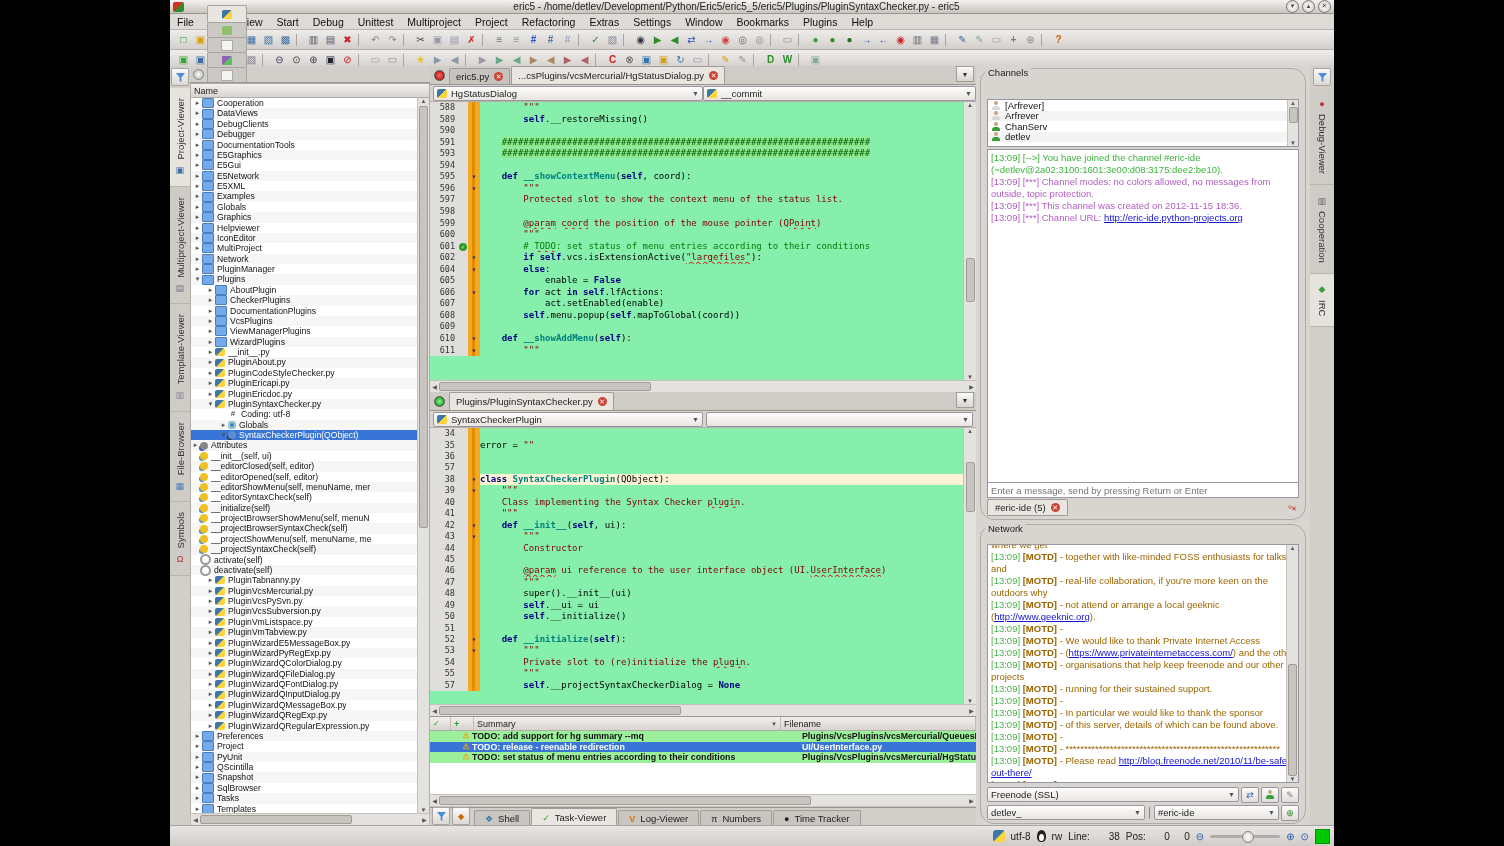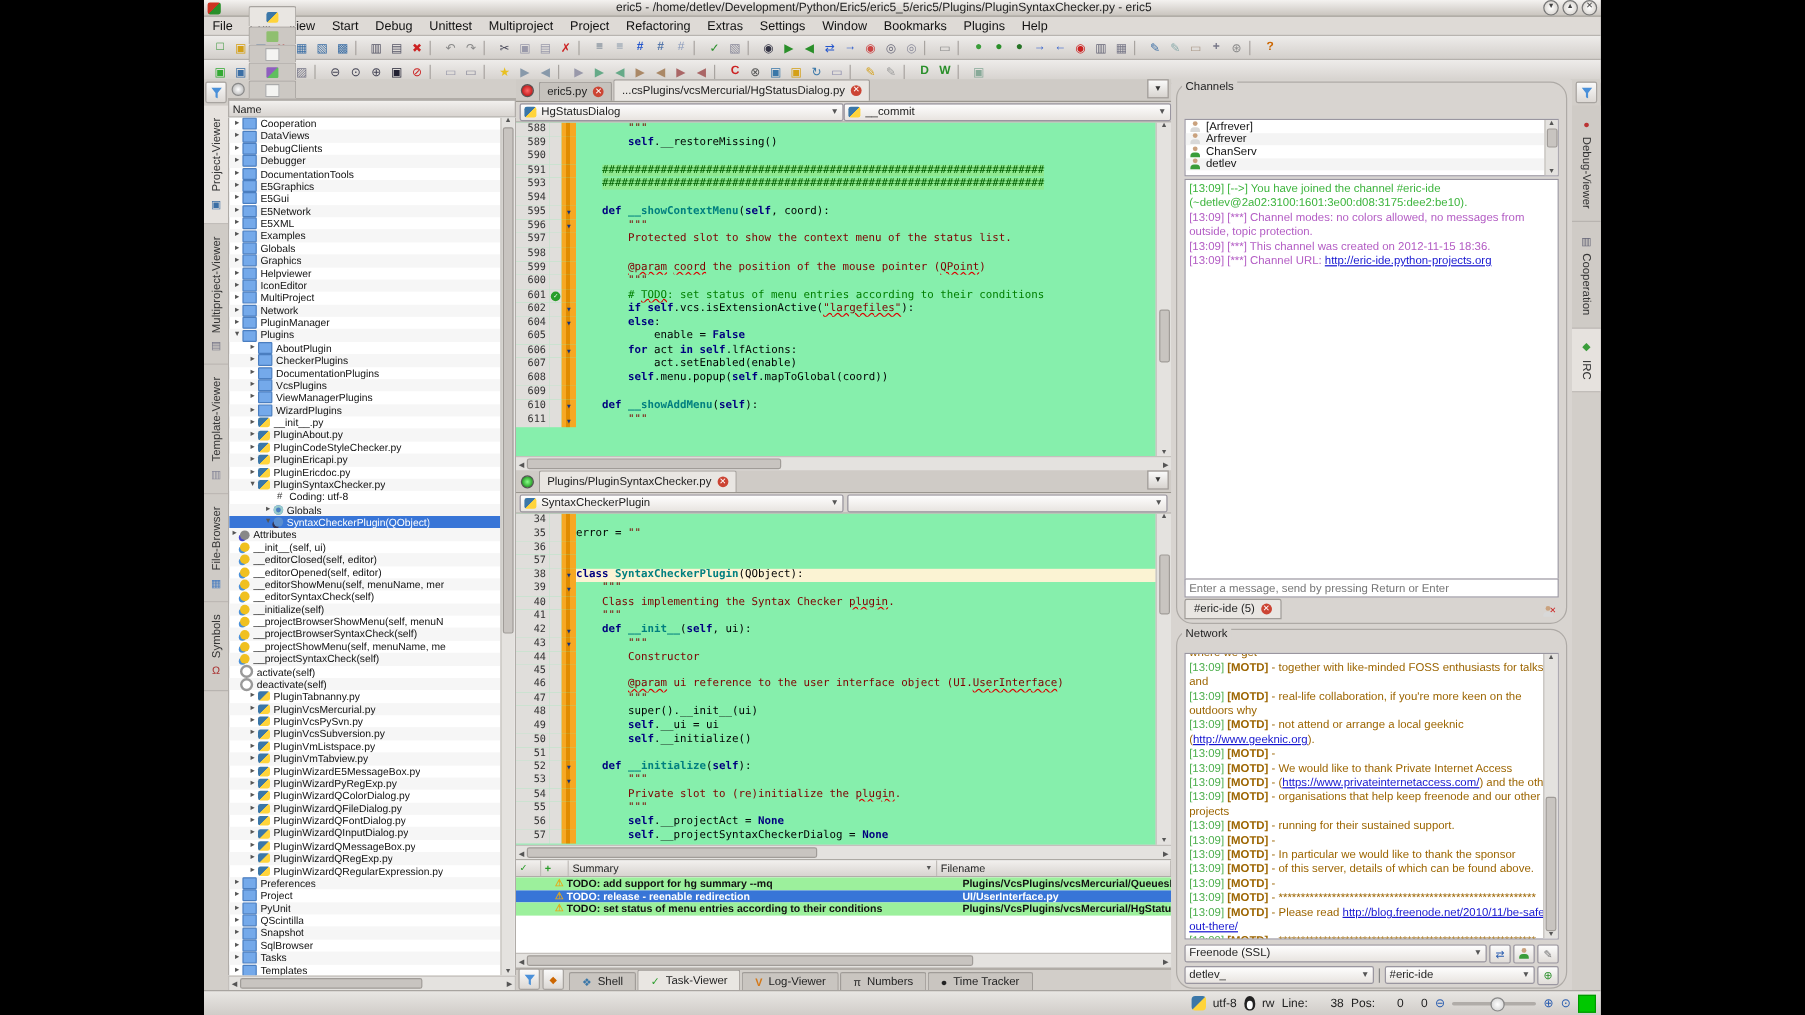--- a/index.html
+++ b/index.html
@@ -1209,26 +1209,20 @@
             <span class="lcode"><span>        </span><span class=" doc">Private slot to (re)initialize the </span><span class=" doc sq">plugin</span><span class=" doc">.</span></span>
           </div>
 
           <div class="cline">
             <span class="lnum">55</span>
             <span class="lchk"></span>
             <span class="lfold"></span>
             <span class="lcode"><span class=" doc">        """</span></span>
           </div>
 
-          <div class="cline">
-            <span class="lnum">56</span>
-            <span class="lchk"></span>
-            <span class="lfold"></span>
-            <span class="lcode"><span>        </span><span class=" kw">self</span><span>.__projectAct = </span><span class=" kw">None</span></span>
-          </div>
 
           <div class="cline">
             <span class="lnum">57</span>
             <span class="lchk"></span>
             <span class="lfold"></span>
             <span class="lcode"><span>        </span><span class=" kw">self</span><span>.__projectSyntaxCheckerDialog = </span><span class=" kw">None</span></span>
           </div>
         </div>
       <div class="vscroll" style="top:0;bottom:0">
         <span class="sarrow">▲</span>

